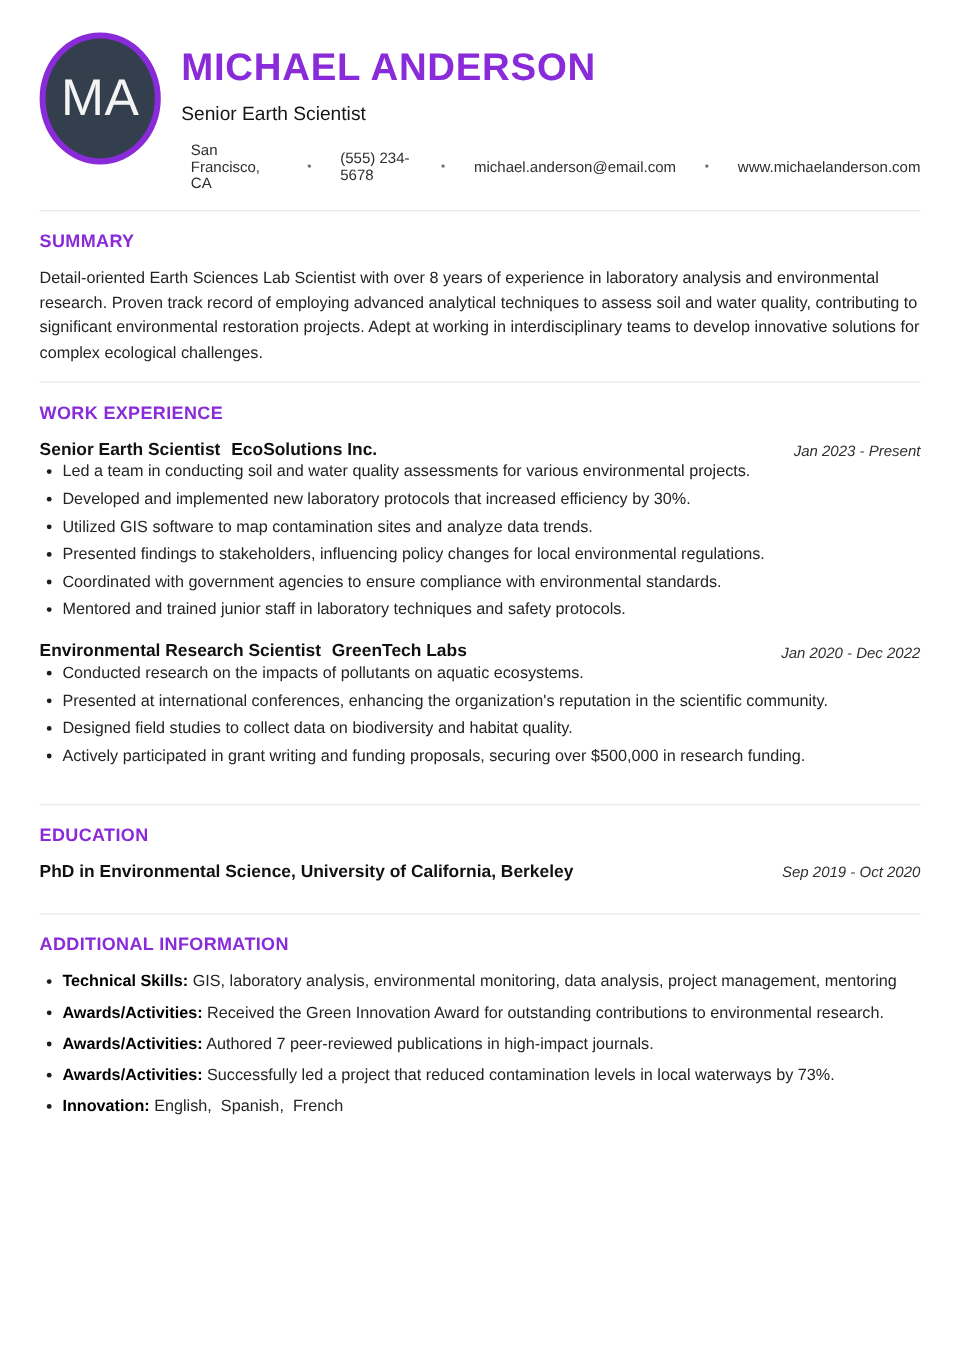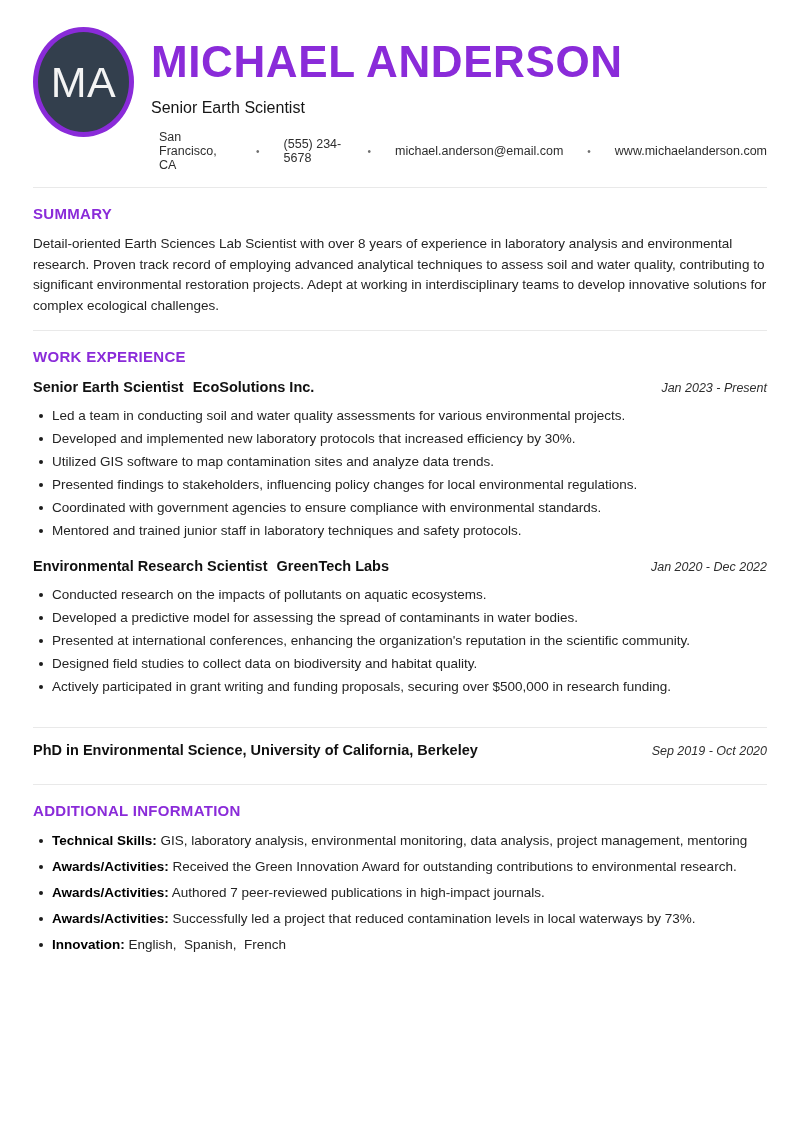--- a/index.html
+++ b/index.html
@@ -19,21 +19,21 @@
     border-radius: 50%;
     border: 5px solid #8a2bd9;
     background: #333f4d;
     display: flex; align-items: center; justify-content: center;
   }
   .avatar span {
     color: #f4f4f4; font-size: 43px; font-weight: 400; letter-spacing: 0.5px;
   }
   .header-text { padding-top: 13px; flex: 1; }
   h1.name {
-    color: #8a2bd9; font-size: 44px; font-weight: 700;
+    color: #8a2bd9; font-size: 32px; font-weight: 700;
     letter-spacing: 0.6px; line-height: 1;
   }
   .header-title { margin-top: 15px; font-size: 16px; color: #161616; font-weight: 400; }
   .contact {
     margin-top: 13px; padding-left: 8px;
     display: flex; align-items: center; gap: 24px;
     font-size: 12.5px; color: #2e2e2e;
   }
   .contact .sep { color: #6e6e6e; font-size: 10px; }
 
@@ -57,21 +57,21 @@
   }
 
   
   .job { margin-top: 14px; }
   .job + .job { margin-top: 17px; }
   .job-header { display: flex; align-items: flex-end; }
   .job-header .titles { flex: 1; font-size: 14.5px; font-weight: 700; color: #111111; }
   .job-company { margin-left: 9px; }
   .dates { font-size: 12.5px; font-style: italic; color: #2f2f2f; white-space: nowrap; }
 
-  ul.bullets { list-style: none; margin-top: 11px; }
+  ul.bullets { list-style: none; }
   ul.bullets li {
     position: relative;
     padding-left: 19px;
     font-size: 13.5px; line-height: 20px; color: #242424;
     margin-bottom: 3px;
   }
   ul.bullets li::before {
     content: "";
     position: absolute; left: 6px; top: 8px;
     width: 4px; height: 4px; border-radius: 50%;
@@ -154,31 +154,31 @@
 
     <div class="job">
       <div class="job-header">
         <div class="titles">
           <span>Environmental Research Scientist</span><span class="job-company">GreenTech Labs</span>
         </div>
         <span class="dates">Jan 2020 - Dec 2022</span>
       </div>
       <ul class="bullets">
         <li>Conducted research on the impacts of pollutants on aquatic ecosystems.</li>
-        <li>Developed a predictive model for assessing the spread of contaminants in water bodies.</li>
         <li>Presented at international conferences, enhancing the organization's reputation in the scientific community.</li>
         <li>Designed field studies to collect data on biodiversity and habitat quality.</li>
         <li>Actively participated in grant writing and funding proposals, securing over $500,000 in research funding.</li>
       </ul>
     </div>
   </section>
 
   <div class="divider hr-exp"></div>
 
   <section>
+    <h2 class="section-heading">EDUCATION</h2>
     <div class="edu-row">
       <span class="degree">PhD in Environmental Science, University of California, Berkeley</span>
       <span class="dates">Sep 2019 - Oct 2020</span>
     </div>
   </section>
 
   <div class="divider hr-edu"></div>
 
   <section>
     <h2 class="section-heading">ADDITIONAL INFORMATION</h2>

